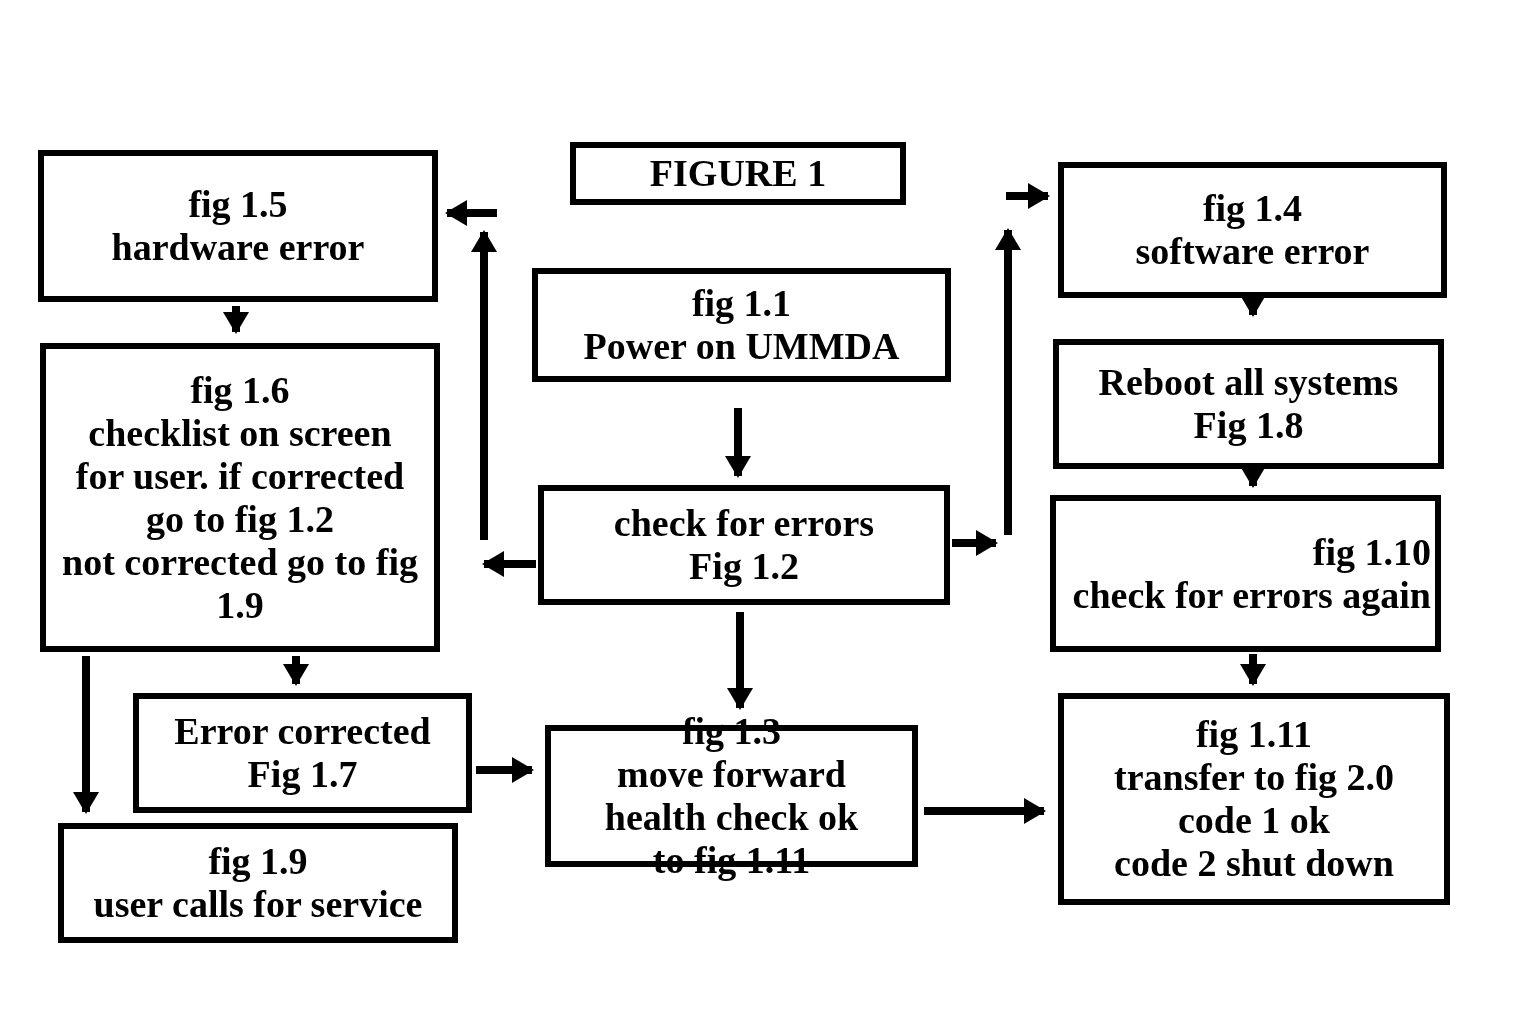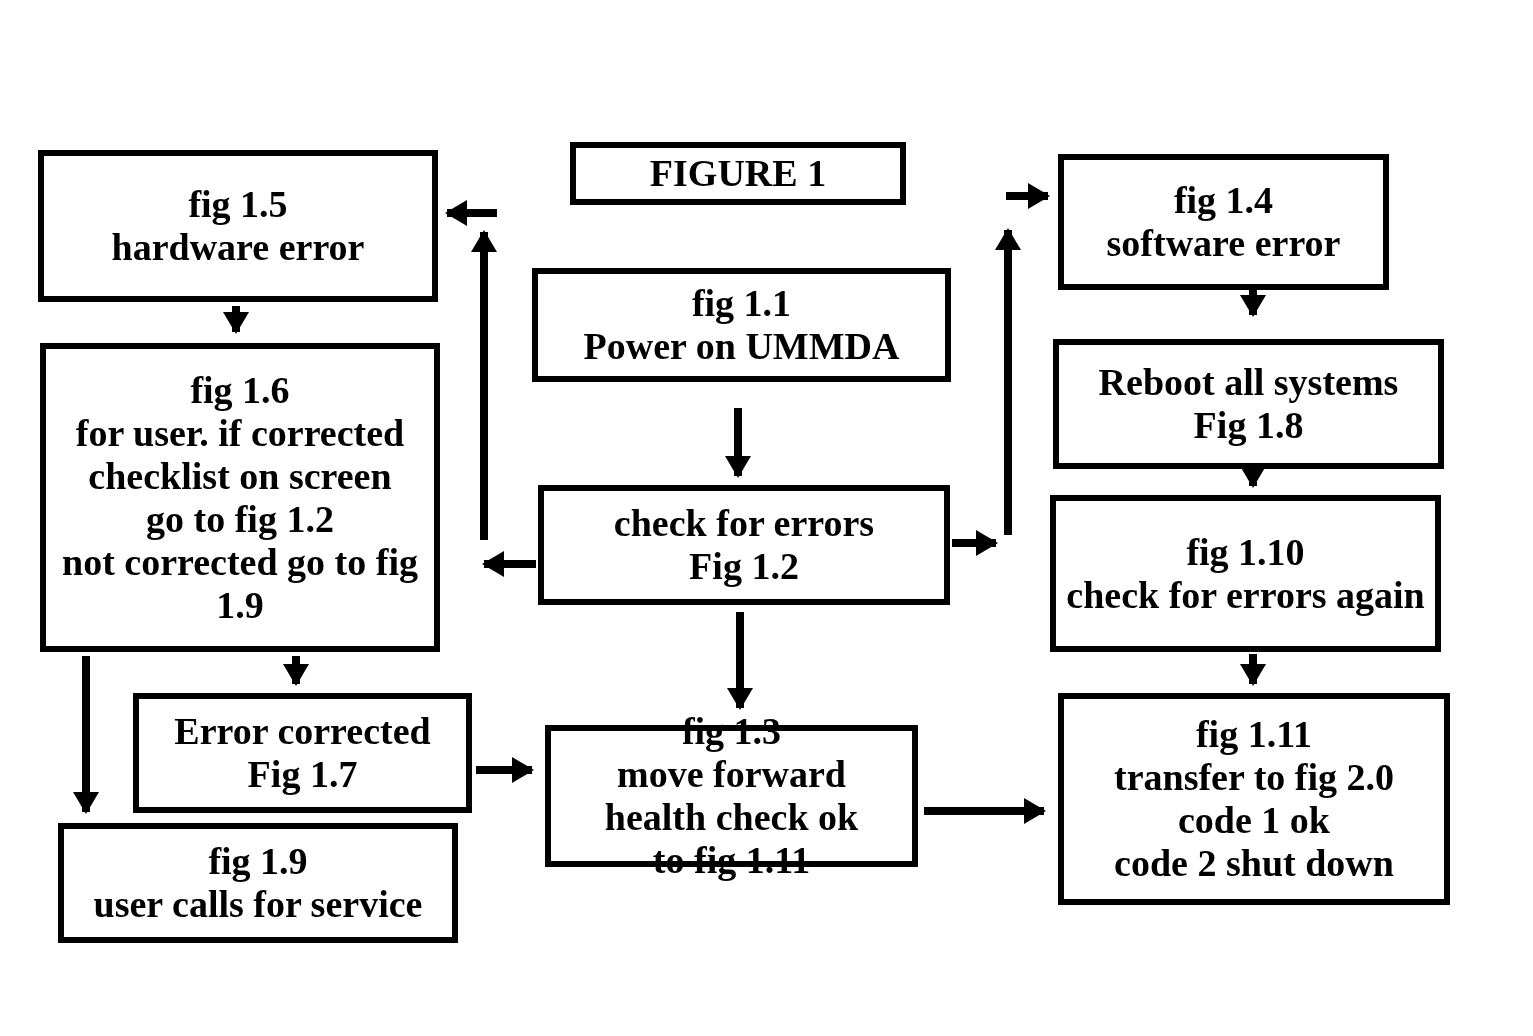--- a/index.html
+++ b/index.html
@@ -72,45 +72,45 @@
   <div class="box" style="left:38px; top:150px; width:400px; height:152px;align-items:center;">
     <div class="line">fig 1.5</div>
     <div class="line">hardware error</div>
   </div>
 
   <div class="box" style="left:532px; top:268px; width:419px; height:114px;">
     <div class="line">fig 1.1</div>
     <div class="line">Power on UMMDA</div>
   </div>
 
-  <div class="box" style="left:1058px; top:154px; width:331px; height:136px;">
+  <div class="box" style="left:1058px; top:162px; width:389px; height:136px;">
     <div class="line">fig 1.4</div>
     <div class="line">software error</div>
   </div>
 
   <div class="box" style="left:1053px; top:324px; width:391px; height:130px;margin-top:15px;">
     <div class="line">Reboot all systems</div>
     <div class="line">Fig 1.8</div>
   </div>
 
   <div class="box" style="left:40px; top:343px; width:400px; height:309px;">
     <div class="line">fig 1.6</div>
+    <div class="line">checklist on screen</div>
     <div class="line">for user. if corrected</div>
-    <div class="line">checklist on screen</div>
     <div class="line">go to fig 1.2</div>
     <div class="line">not corrected go to fig</div>
     <div class="line">1.9</div>
   </div>
 
   <div class="box" style="left:538px; top:485px; width:412px; height:120px;">
     <div class="line">check for errors</div>
     <div class="line">Fig 1.2</div>
   </div>
 
-  <div class="box" style="left:1050px; top:495px; width:391px; height:157px;">
+  <div class="box" style="left:1050px; top:495px; width:391px; height:157px;align-items:flex-end;">
     <div class="line">fig 1.10</div>
     <div class="line">check for errors again</div>
   </div>
 
   <div class="box" style="left:133px; top:693px; width:339px; height:120px;">
     <div class="line">Error corrected</div>
     <div class="line">Fig 1.7</div>
   </div>
 
   <div class="box" style="left:545px; top:725px; width:373px; height:142px;">

